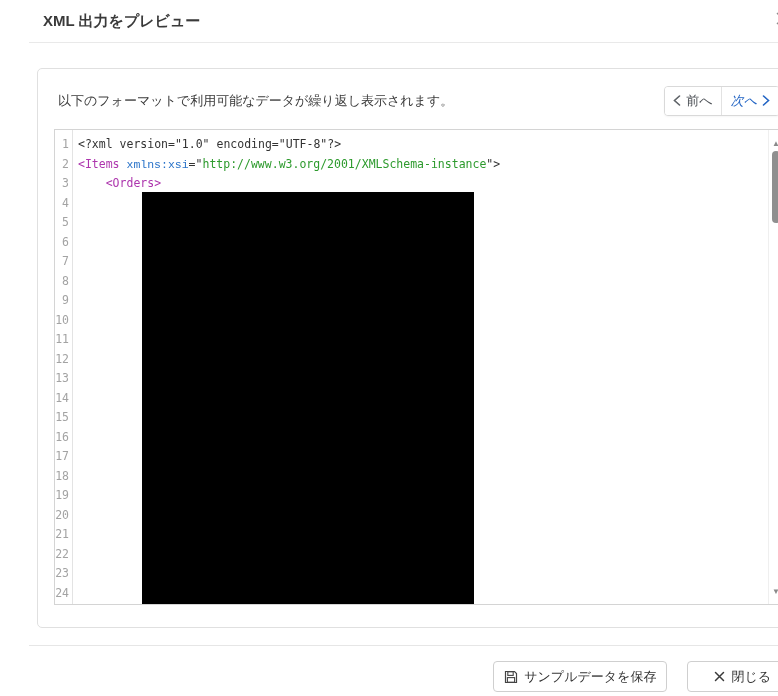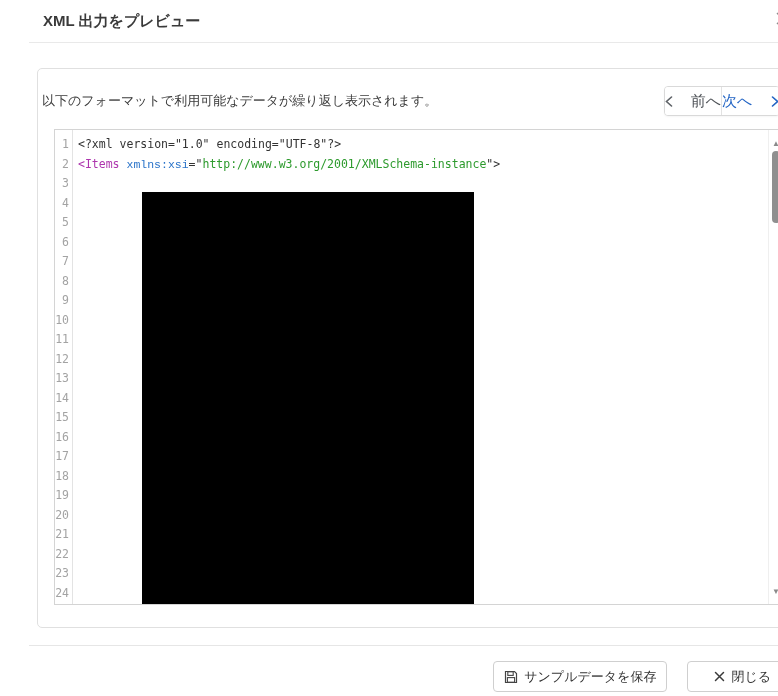--- a/index.html
+++ b/index.html
@@ -12,32 +12,32 @@
                 border-bottom:1px solid #e9e9e9; }
   .dlg-title { position:absolute; left:14px; top:12px; font-size:15px; font-weight:bold;
                color:#3a3a3a; white-space:nowrap; }
   .dlg-close { position:absolute; right:12px; top:7px; width:26px; height:26px;
                background:none; border:none; cursor:pointer; color:#8c8c8c;
                display:flex; align-items:center; justify-content:center; }
 
   
   .content-box { position:absolute; left:8px; top:68px; width:762px; height:560px;
                  border:1px solid #e0e0e0; border-radius:5px; background:#fff; }
-  .intro-text { position:absolute; left:4px; top:23px; font-size:13px; color:#3a3a3a;
+  .intro-text { position:absolute; left:20px; top:23px; font-size:13px; color:#3a3a3a;
                 white-space:nowrap; }
 
   
   .pager { position:absolute; right:18px; top:17px; height:30px; display:flex;
            border:1px solid #d9d9d9; border-radius:4px; background:#fff;
            box-shadow:0 1px 2px rgba(0,0,0,0.04); overflow:hidden; }
-  .pager-btn { width:57px; height:28px; display:flex; align-items:center; justify-content:space-between;
-               gap:5px; background:#fff; border:none; cursor:pointer; font-size:15px;
+  .pager-btn { width:57px; height:28px; display:flex; align-items:center; justify-content:center;
+               gap:5px; background:#fff; border:none; cursor:pointer; font-size:13px;
                white-space:nowrap; }
   .pager-btn.prev { color:#4d5156; border-right:1px solid #e2e2e2; }
-  .pager-btn.next { color:var(--accent-blue); }
+  .pager-btn.next { color:var(--accent-blue);font-style:italic; }
   .chev { display:block; }
 
   
   .editor { position:absolute; left:16px; top:60px; width:730px; height:476px;
             border:1px solid #d4d4d4; background:#fff; overflow:hidden;
             font-family:"DejaVu Sans Mono", monospace; font-size:11.5px; }
   .gutter { position:absolute; left:0; top:0; width:18px; height:474px;
             border-right:1px solid #e3e3e3; background:#fff; padding-top:5px; }
   .gutter .ln { height:19.5px; line-height:19.5px; text-align:right; padding-right:3px;
                 color:#a3a3a3; font-size:11.5px; }
@@ -135,20 +135,21 @@
           <div class="ln">19</div>
           <div class="ln">20</div>
           <div class="ln">21</div>
           <div class="ln">22</div>
           <div class="ln">23</div>
           <div class="ln">24</div>
         </div>
       <div class="code-area" id="code-area">
           <div class="code-line"><span class="tok-plain">&lt;?xml version="1.0" encoding="UTF-8"?&gt;</span></div>
           <div class="code-line"><span class="tok-tag">&lt;Items</span><span class="tok-plain"> </span><span class="tok-attr">xmlns:xsi</span><span class="tok-plain">="</span><span class="tok-string">http://www.w3.org/2001/XMLSchema-instance</span><span class="tok-plain">"&gt;</span></div>
+          <div class="code-line"><span class="tok-tag">    &lt;Orders&gt;</span></div>
           <div class="code-line"></div>
           <div class="code-line"></div>
           <div class="code-line"></div>
           <div class="code-line"></div>
           <div class="code-line"></div>
           <div class="code-line"></div>
           <div class="code-line"></div>
           <div class="code-line"></div>
           <div class="code-line"></div>
           <div class="code-line"></div>

